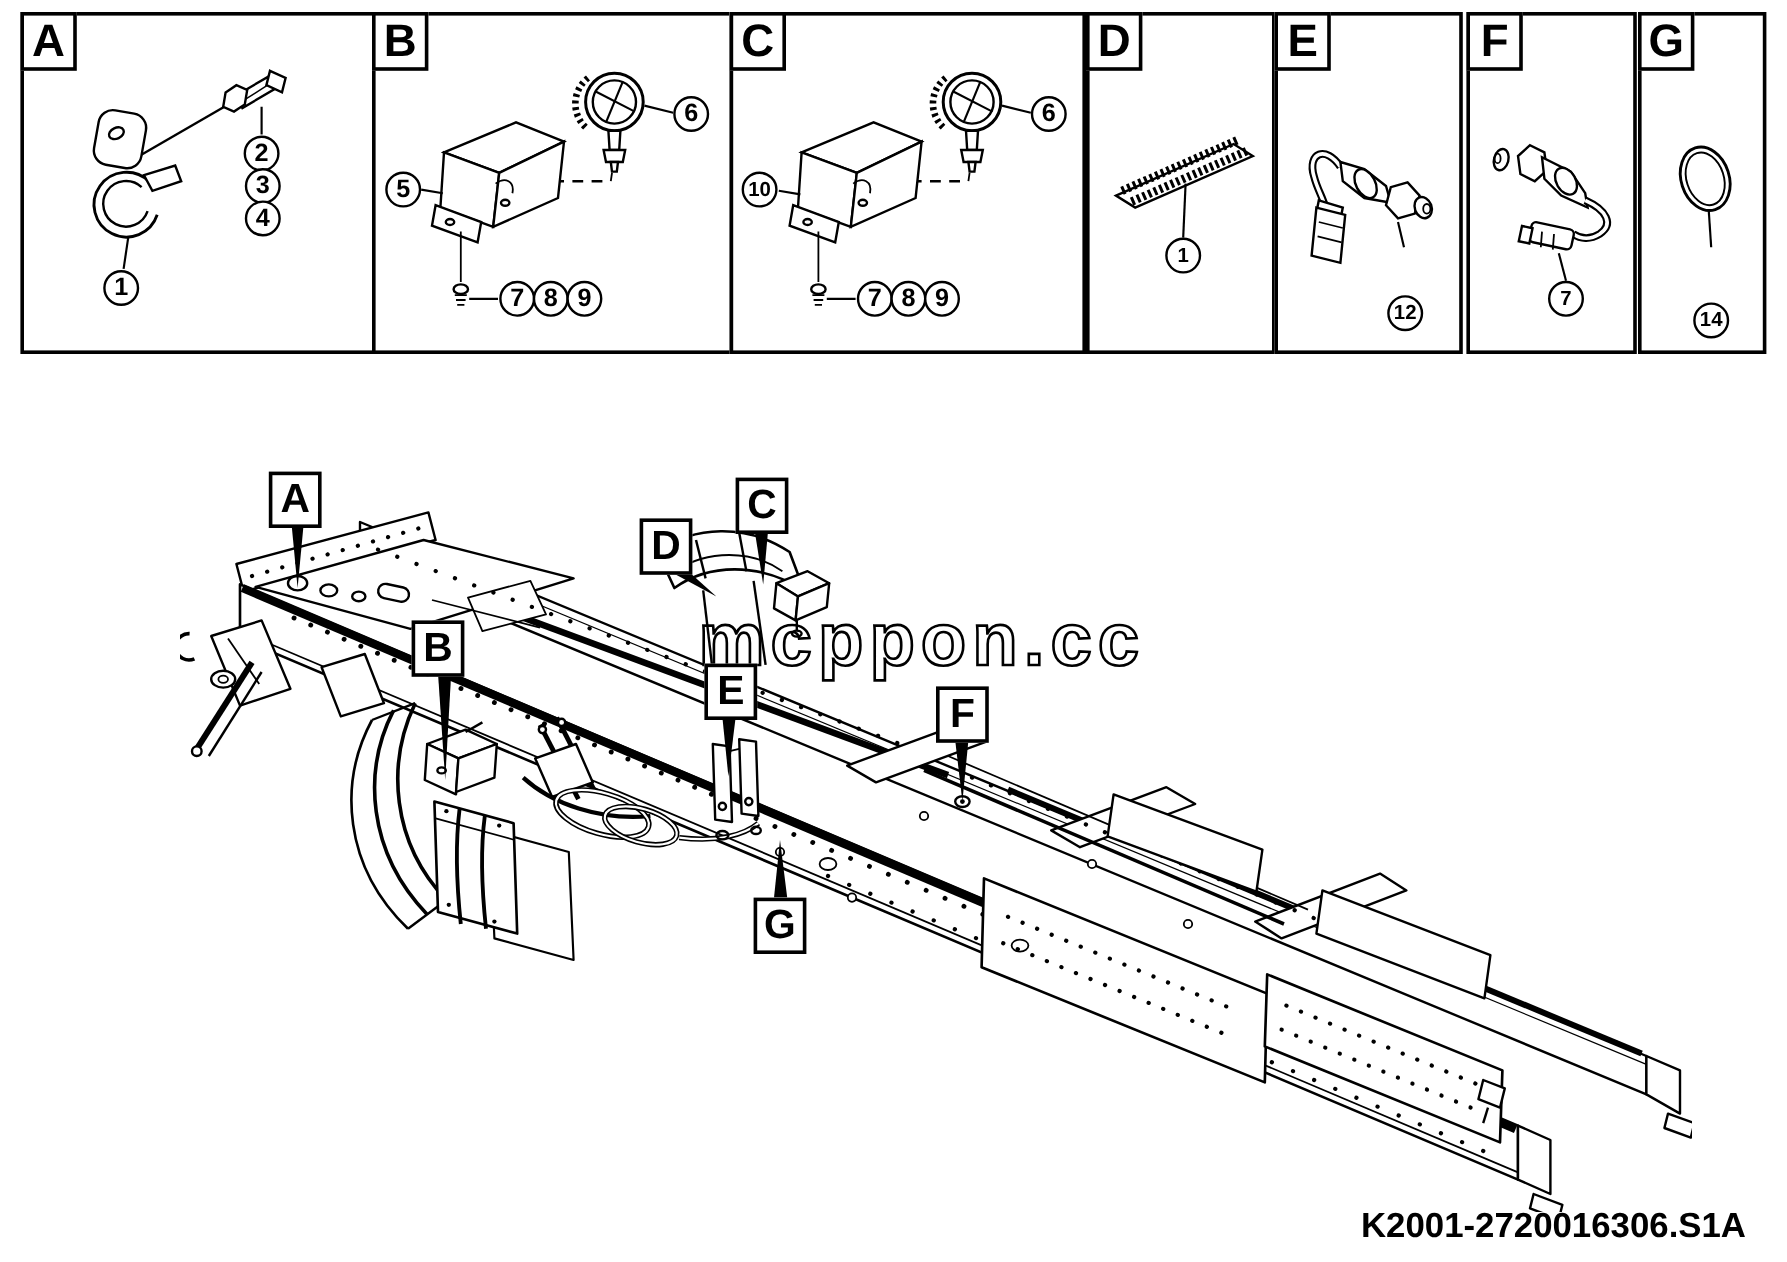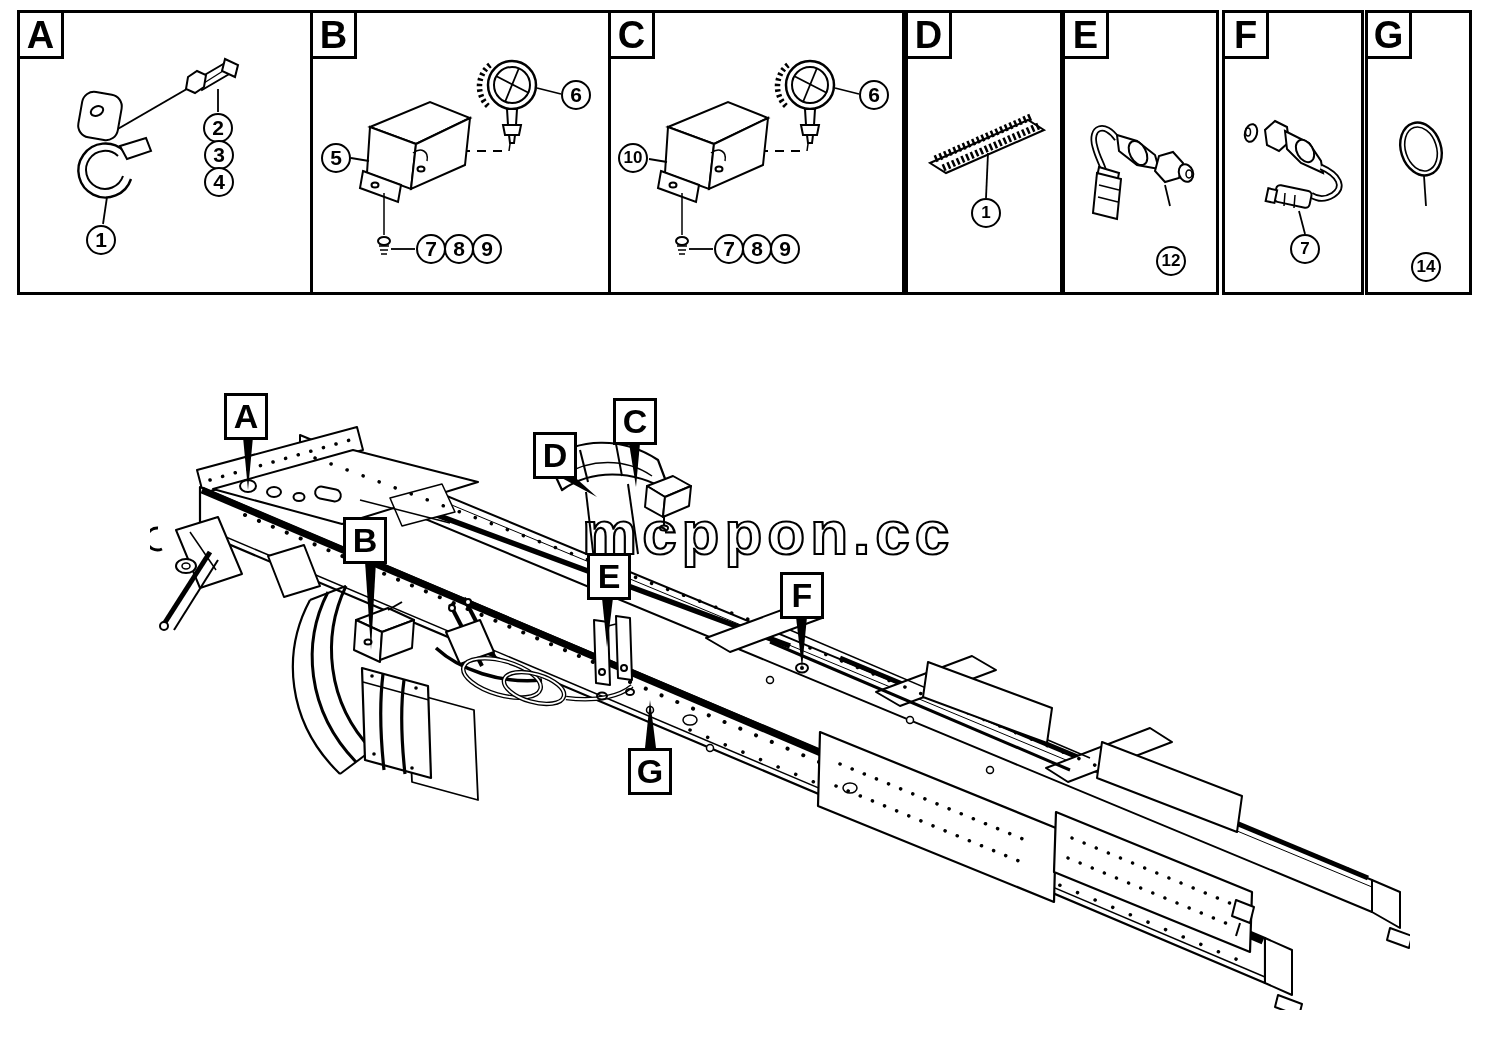--- a/index.html
+++ b/index.html
@@ -378,14 +378,15 @@
 
 
   <div class="chassis-tag" style="left:224px;top:393px;">A</div>
   <div class="chassis-tag" style="left:343px;top:517px;">B</div>
   <div class="chassis-tag" style="left:613px;top:398px;">C</div>
   <div class="chassis-tag" style="left:533px;top:432px;">D</div>
   <div class="chassis-tag" style="left:587px;top:553px;">E</div>
   <div class="chassis-tag" style="left:780px;top:572px;">F</div>
   <div class="chassis-tag" style="left:628px;top:748px;">G</div>
 
+  <div class="part-number">K2001-2720016306.S1A</div>
 
 </div>
 
 </body></html>

